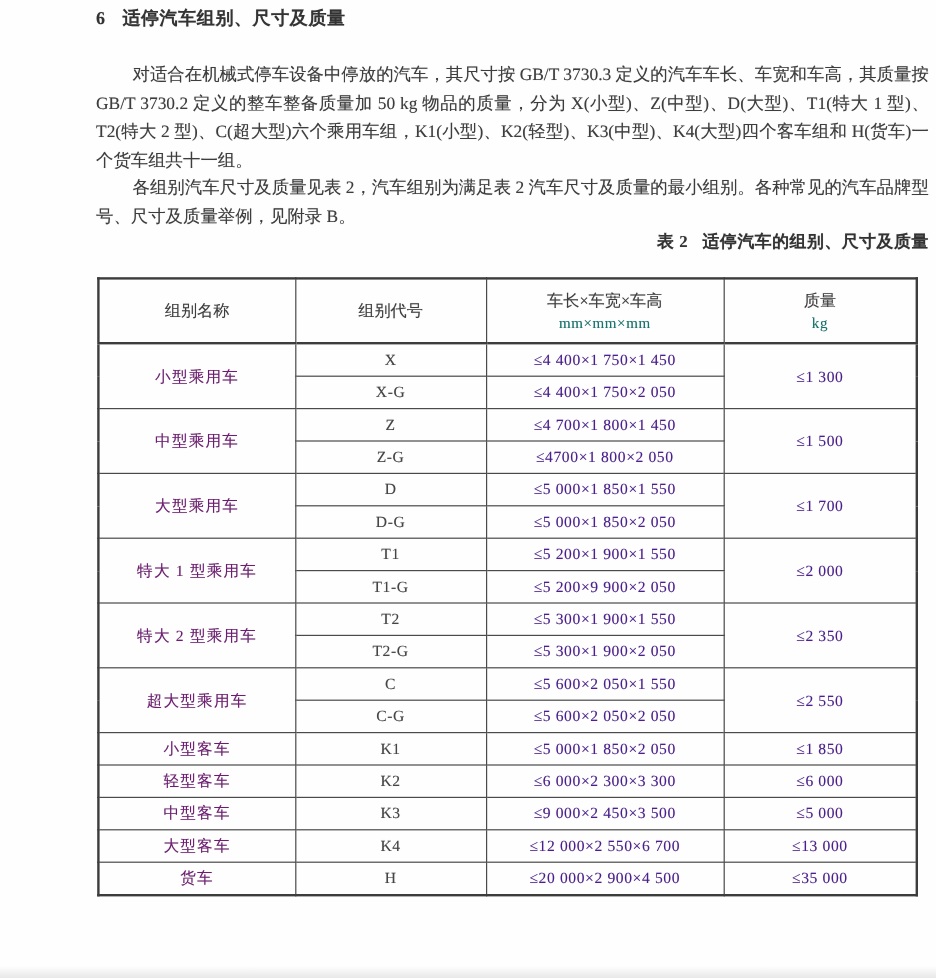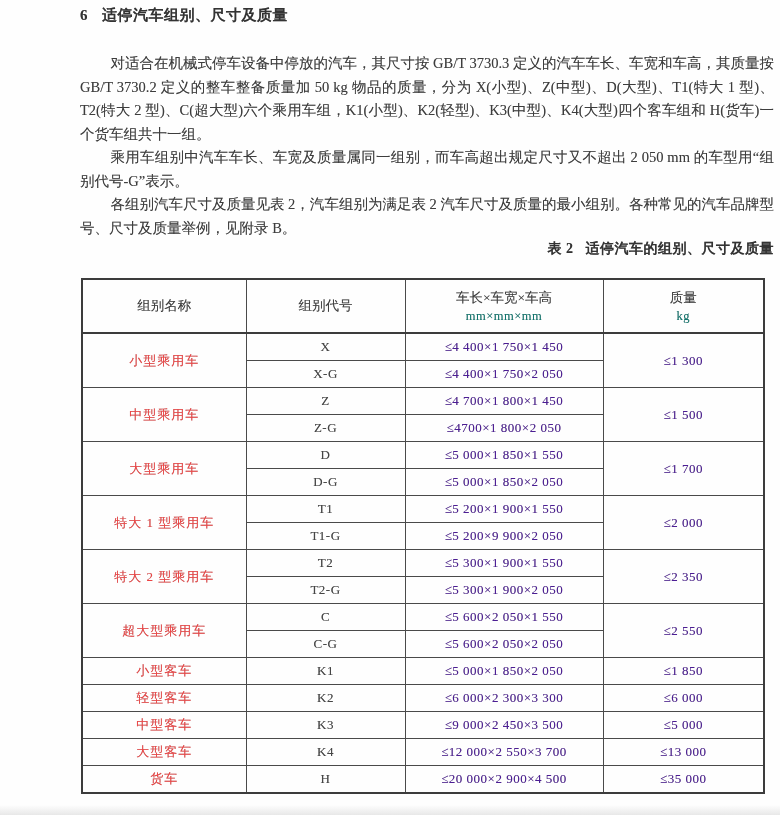--- a/index.html
+++ b/index.html
@@ -72,42 +72,41 @@
   }
   table.spec thead .sub {
     display: block;
     font-size: 12.5px;
     color: #0f766e;
     margin-top: 2px;
     letter-spacing: 0.5px;
   }
   table.spec thead .main { display: block; }
   table.spec tbody td { height: 26px; font-size: 13px; }
-  td.cell-name { color: #ef4444; font-size: 13px; letter-spacing: 1px; margin-left: 28px; }
+  td.cell-name { color: #701a75; font-size: 13px; letter-spacing: 1px; margin-left: 28px; }
   td.cell-code { color: #454545; letter-spacing: 0.5px; }
   td.cell-dims, td.cell-mass { color: #4c1d95; letter-spacing: 0.5px; }
   .edge-shadow {
     position: absolute;
     left: 0; bottom: 0;
     width: 100%; height: 10px;
     background: linear-gradient(to bottom, rgba(255,255,255,0), rgba(190,190,190,0.35));
   }
 </style>
 </head>
 <body>
 
 <div class="page">
   <div class="content">
 
     <h1 class="section-heading">
       <span class="sec-num">6</span><span>适停汽车组别、尺寸及质量</span>
     </h1>
 
     <p class="body-text first">对适合在机械式停车设备中停放的汽车，其尺寸按 GB/T 3730.3 定义的汽车车长、车宽和车高，其质量按 GB/T 3730.2 定义的整车整备质量加 50 kg 物品的质量，分为 X(小型)、Z(中型)、D(大型)、T1(特大 1 型)、T2(特大 2 型)、C(超大型)六个乘用车组，K1(小型)、K2(轻型)、K3(中型)、K4(大型)四个客车组和 H(货车)一个货车组共十一组。</p>
-    <p class="body-text">乘用车组别中汽车车长、车宽及质量属同一组别，而车高超出规定尺寸又不超出 2 050 mm 的车型用“组别代号-G”表示。</p>
     <p class="body-text">各组别汽车尺寸及质量见表 2，汽车组别为满足表 2 汽车尺寸及质量的最小组别。各种常见的汽车品牌型号、尺寸及质量举例，见附录 B。</p>
 
     <div class="table-caption">
       <span class="cap-label">表 2</span><span>适停汽车的组别、尺寸及质量</span>
     </div>
 
     <table class="spec">
       <colgroup>
         <col class="c1">
           <col class="c2">
@@ -207,21 +206,21 @@
           </tr>
           <tr>
             <td class="cell-name" rowspan="1">中型客车</td>
             <td class="cell-code">K3</td>
             <td class="cell-dims">≤9 000×2 450×3 500</td>
             <td class="cell-mass" rowspan="1">≤5 000</td>
           </tr>
           <tr>
             <td class="cell-name" rowspan="1">大型客车</td>
             <td class="cell-code">K4</td>
-            <td class="cell-dims">≤12 000×2 550×3 700</td>
+            <td class="cell-dims">≤12 000×2 550×6 700</td>
             <td class="cell-mass" rowspan="1">≤13 000</td>
           </tr>
           <tr>
             <td class="cell-name" rowspan="1">货车</td>
             <td class="cell-code">H</td>
             <td class="cell-dims">≤20 000×2 900×4 500</td>
             <td class="cell-mass" rowspan="1">≤35 000</td>
           </tr>
         </tbody>
     </table>

